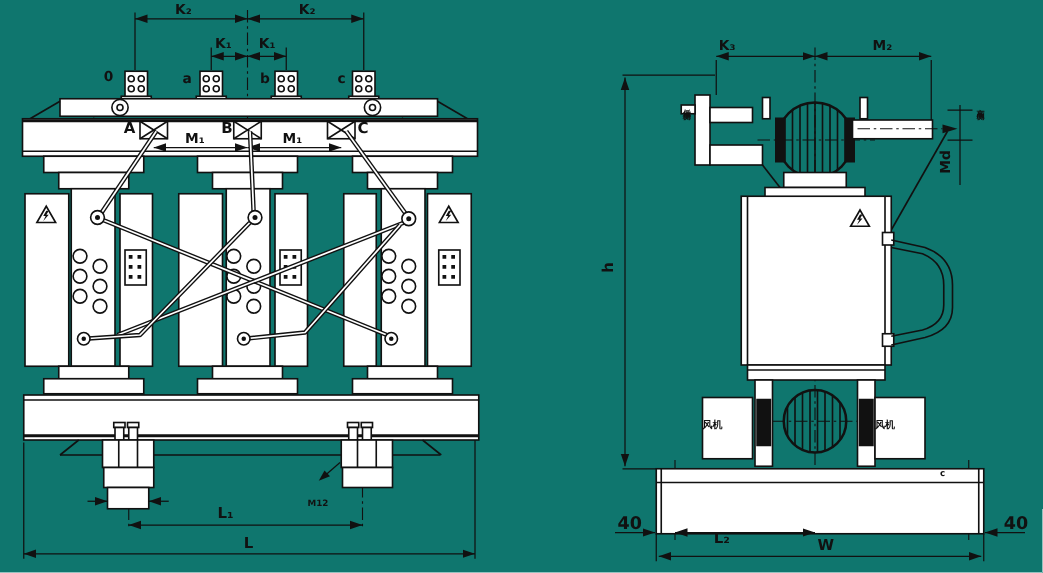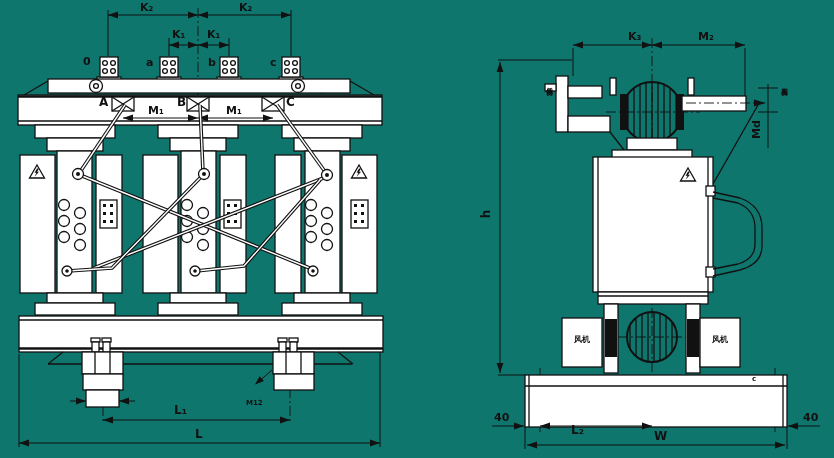--- a/index.html
+++ b/index.html
@@ -3,24 +3,24 @@
 <meta charset="utf-8">
 <style>
   html,body{margin:0;padding:0;background:#fff;}
   .canvas{position:relative;width:834px;height:458px;background:#0f766e;overflow:hidden;
           font-family:"DejaVu Sans",sans-serif;color:#111;}
   svg{position:absolute;left:0;top:0;}
   .lbl{position:absolute;font:bold 11px "DejaVu Sans",sans-serif;color:#111;
        white-space:nowrap;line-height:1;}
   .big{font-size:12px;}
   .sm{font-size:7px;}
-  .n9{font-size:11px;}
+  .n9{font-size:14px;}
   .rot{transform:rotate(-90deg);transform-origin:center center;}
   .vert{writing-mode:vertical-rl;font-size:6.5px;font-weight:bold;letter-spacing:1px;}
-  .fan{font-size:8px;width:40px;text-align:center;}
+  .fan{font-size:8px;width:40px;}
   .dim{stroke:#111;stroke-width:1;fill:none;}
   .dd{stroke:#111;stroke-width:0.9;fill:none;stroke-dasharray:10 3 2 3;}
   .st{stroke:#111;stroke-width:1.3;fill:#fff;}
   .ln{stroke:#111;stroke-width:1.3;fill:none;}
   .thk{stroke:#111;stroke-width:2.4;fill:none;}
   .rodb{stroke:#111;stroke-width:3.6;fill:none;stroke-linejoin:round;}
   .rodw{stroke:#fff;stroke-width:1.4;fill:none;stroke-linejoin:round;}
   .blk{fill:#111;stroke:none;}
 </style>
 </head>
@@ -385,21 +385,21 @@
 <span class="lbl big" style="left:177px;top:96px">B</span>
 <span class="lbl big" style="left:286px;top:96px">C</span>
 
 <span class="lbl" style="left:148px;top:105px">M₁</span>
 <span class="lbl" style="left:226px;top:105px">M₁</span>
 
 <span class="lbl sm" style="left:246px;top:400px">M12</span>
 <span class="lbl big" style="left:174px;top:404px">L₁</span>
 <span class="lbl big" style="left:195px;top:428px">L</span>
 
-<span class="lbl" style="left:628px;top:31px">K₃</span>
+<span class="lbl" style="left:575px;top:31px">K₃</span>
 <span class="lbl" style="left:698px;top:31px">M₂</span>
 
 <span class="lbl big rot" style="left:482px;top:208px">h</span>
 <span class="lbl rot" style="left:747px;top:124px">Md</span>
 
 <span class="lbl vert" style="left:546px;top:82px">低压侧</span>
 <span class="lbl vert" style="left:781px;top:82px">高压侧</span>
 
 <span class="lbl fan" style="left:562px;top:336px">风机</span>
 <span class="lbl fan" style="left:700px;top:336px">风机</span>

